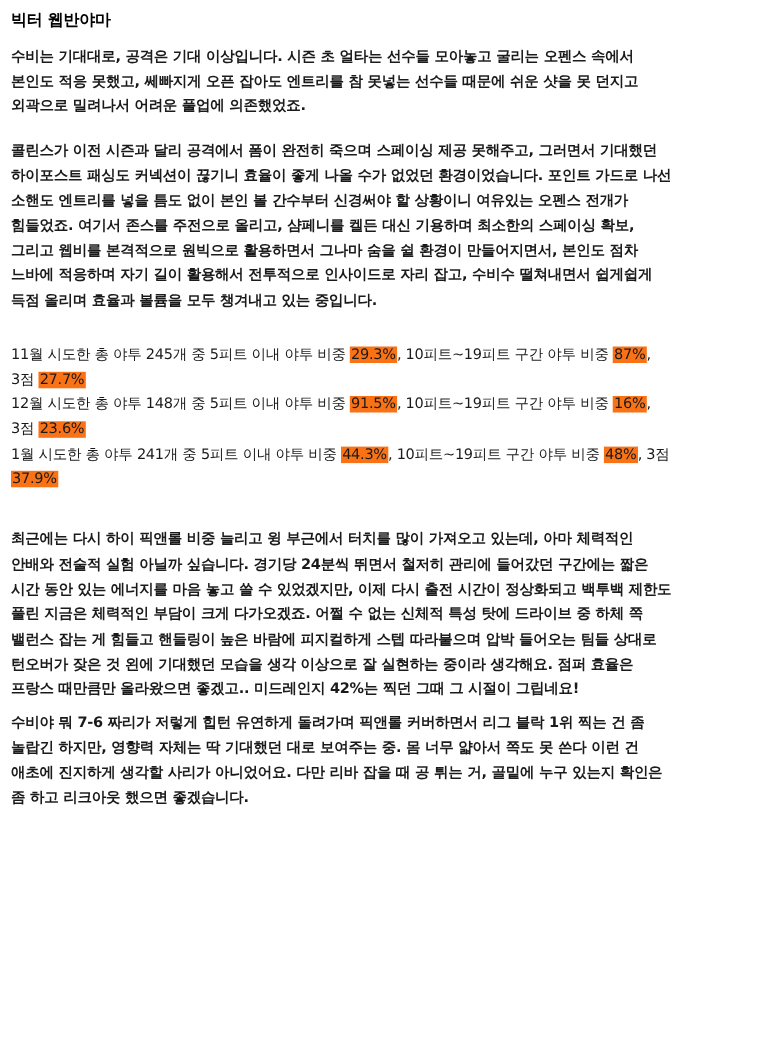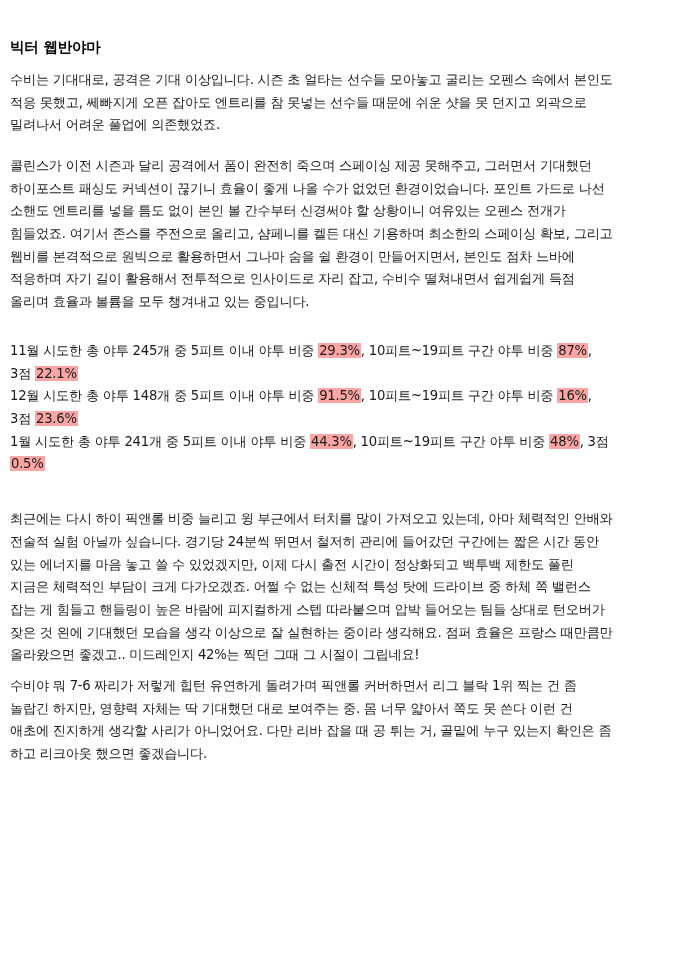--- a/index.html
+++ b/index.html
@@ -10,54 +10,54 @@
   body {
     width: 700px;
     min-height: 956px;
     font-family: "DejaVu Sans", "Liberation Sans", sans-serif;
     color: #111111;
   }
   .page {
     width: 624px;
     box-sizing: border-box;
     padding: 8px 10px 10px 10px;
-    margin-top: 28px;
   }
   .title {
     font-size: 14.5px;
     font-weight: bold;
     color: #000000;
     margin: 2px 0 12px 0;
     line-height: 1.3;
     letter-spacing: -0.2px;
   }
   .para {
     font-size: 13.2px;
     line-height: 1.72;
     color: #1a1a1a;
     margin: 0 0 18px 0;
     text-align: left;
     word-break: keep-all;
     letter-spacing: -0.25px;
+    font-weight: bold;
   }
   .para.tight {
     margin-bottom: 0;
   }
   .stats-block {
     margin: 0 0 18px 0;
   }
   .stat-line {
     font-size: 13.2px;
     line-height: 1.72;
     color: #1a1a1a;
     letter-spacing: -0.25px;
     word-break: keep-all;
   }
   .hl {
-    background: #fca5a5;
+    background: #f97316;
     color: #1a1a1a;
     padding: 0 1px;
   }
   .spacer-sm { height: 8px; }
   .spacer-md { height: 14px; }
 </style>
 </head>
 <body>
 
 <div class="page">
@@ -65,27 +65,27 @@
   <h1 class="title">빅터 웹반야마</h1>
 
   <p class="para">수비는 기대대로, 공격은 기대 이상입니다. 시즌 초 얼타는 선수들 모아놓고 굴리는 오펜스 속에서 본인도 적응 못했고, 쎄빠지게 오픈 잡아도 엔트리를 참 못넣는 선수들 때문에 쉬운 샷을 못 던지고 외곽으로 밀려나서 어려운 풀업에 의존했었죠.</p>
 
   <p class="para">콜린스가 이전 시즌과 달리 공격에서 폼이 완전히 죽으며 스페이싱 제공 못해주고, 그러면서 기대했던 하이포스트 패싱도 커넥션이 끊기니 효율이 좋게 나올 수가 없었던 환경이었습니다. 포인트 가드로 나선 소핸도 엔트리를 넣을 틈도 없이 본인 볼 간수부터 신경써야 할 상황이니 여유있는 오펜스 전개가 힘들었죠. 여기서 존스를 주전으로 올리고, 샴페니를 켈든 대신 기용하며 최소한의 스페이싱 확보, 그리고 웹비를 본격적으로 원빅으로 활용하면서 그나마 숨을 쉴 환경이 만들어지면서, 본인도 점차 느바에 적응하며 자기 길이 활용해서 전투적으로 인사이드로 자리 잡고, 수비수 떨쳐내면서 쉽게쉽게 득점 올리며 효율과 볼륨을 모두 챙겨내고 있는 중입니다.</p>
 
   <div class="spacer-sm"></div>
 
   <div class="stats-block">
     <div class="stat-line">
-      <span>11월 시도한 총 야투 245개 중 5피트 이내 야투 비중 </span><span class="hl">29.3%</span><span>, 10피트~19피트 구간 야투 비중 </span><span class="hl">87%</span><span>, 3점 </span><span class="hl">22.1%</span>
+      <span>11월 시도한 총 야투 245개 중 5피트 이내 야투 비중 </span><span class="hl">29.3%</span><span>, 10피트~19피트 구간 야투 비중 </span><span class="hl">87%</span><span>, 3점 </span><span class="hl">27.7%</span>
     </div>
     <div class="stat-line">
       <span>12월 시도한 총 야투 148개 중 5피트 이내 야투 비중 </span><span class="hl">91.5%</span><span>, 10피트~19피트 구간 야투 비중 </span><span class="hl">16%</span><span>, 3점 </span><span class="hl">23.6%</span>
     </div>
     <div class="stat-line">
-      <span>1월 시도한 총 야투 241개 중 5피트 이내 야투 비중 </span><span class="hl">44.3%</span><span>, 10피트~19피트 구간 야투 비중 </span><span class="hl">48%</span><span>, 3점 </span><span class="hl">0.5%</span>
+      <span>1월 시도한 총 야투 241개 중 5피트 이내 야투 비중 </span><span class="hl">44.3%</span><span>, 10피트~19피트 구간 야투 비중 </span><span class="hl">48%</span><span>, 3점 </span><span class="hl">37.9%</span>
     </div>
   </div>
 
   <div class="spacer-md"></div>
 
   <p class="para tight">최근에는 다시 하이 픽앤롤 비중 늘리고 윙 부근에서 터치를 많이 가져오고 있는데, 아마 체력적인 안배와 전술적 실험 아닐까 싶습니다. 경기당 24분씩 뛰면서 철저히 관리에 들어갔던 구간에는 짧은 시간 동안 있는 에너지를 마음 놓고 쓸 수 있었겠지만, 이제 다시 출전 시간이 정상화되고 백투백 제한도 풀린 지금은 체력적인 부담이 크게 다가오겠죠. 어쩔 수 없는 신체적 특성 탓에 드라이브 중 하체 쪽 밸런스 잡는 게 힘들고 핸들링이 높은 바람에 피지컬하게 스텝 따라붙으며 압박 들어오는 팀들 상대로 턴오버가 잦은 것 왼에 기대했던 모습을 생각 이상으로 잘 실현하는 중이라 생각해요. 점퍼 효율은 프랑스 때만큼만 올라왔으면 좋겠고.. 미드레인지 42%는 찍던 그때 그 시절이 그립네요!</p>
 
 
   <div class="spacer-sm"></div>
 

